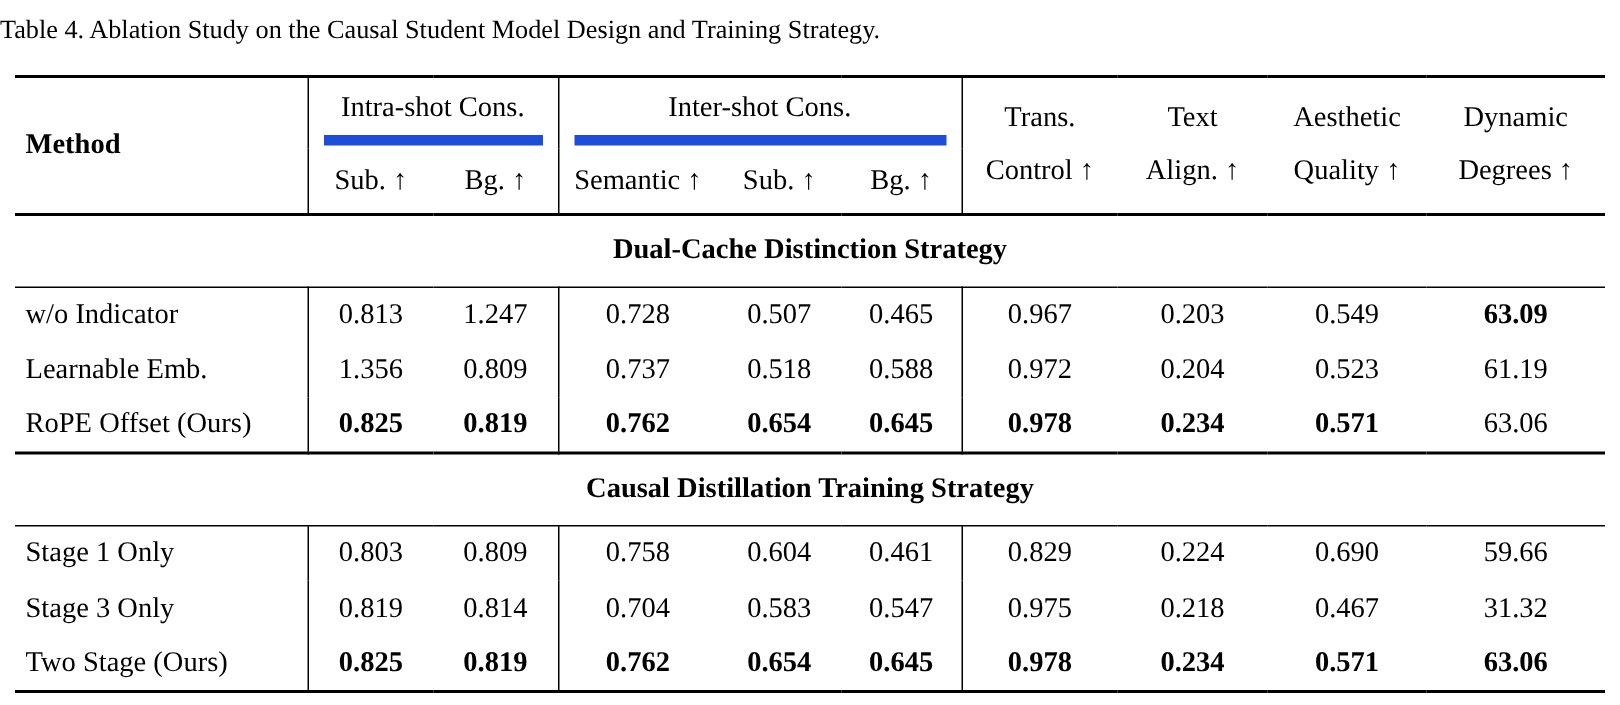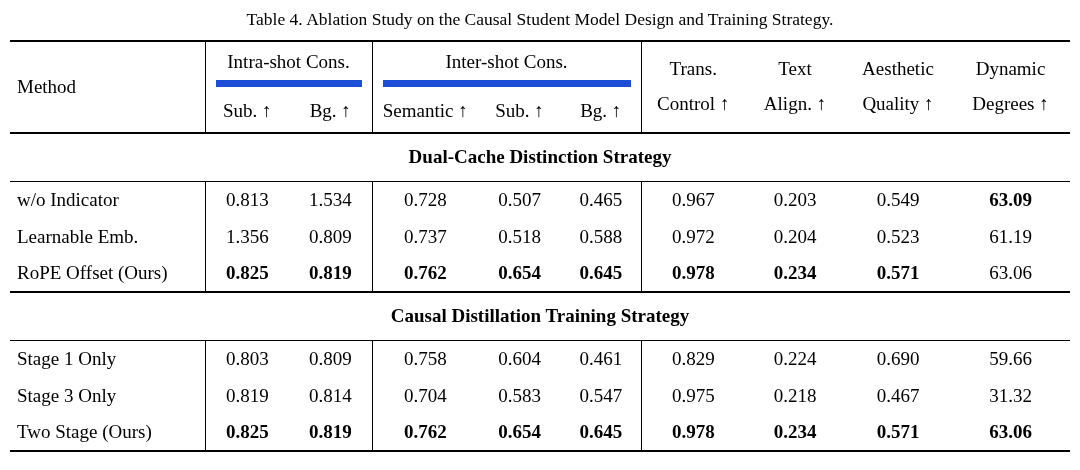--- a/index.html
+++ b/index.html
@@ -5,23 +5,22 @@
   * { box-sizing: border-box; }
   html, body { margin: 0; padding: 0; }
   body {
     width: 1080px; height: 470px;
     background: #ffffff;
     color: #000000;
     font-family: "Liberation Serif", "DejaVu Serif", serif;
     overflow: hidden;
   }
   .caption {
-    height: 40px;
+    height: 50px;
     padding-top: 9px;
-    text-align: center;
     font-size: 17.5px;
     line-height: 1.2;
   }
   table.abl {
     border-collapse: collapse;
     table-layout: fixed;
     width: 1060px;
     margin-left: 10px;
     border-top: 2.5px solid #000;
     border-bottom: 2.5px solid #000;
@@ -35,21 +34,21 @@
     overflow: visible;
   }
   .method {
     text-align: left;
     padding-left: 7px;
     border-right: 1px solid #000;
   }
   .vr { border-right: 1px solid #000; }
   thead tr.h1 { height: 48px; }
   thead tr.h2 { height: 44px; }
-  th.mh { vertical-align: middle; }
+  th.mh { vertical-align: middle; font-weight: bold; }
   th.gh { vertical-align: top; }
   .cmid {
     display: block;
     margin: 0 10px;
     padding: 9px 0 7px 0;
     border-bottom: 7px solid #1d4ed8;
   }
   th.two { vertical-align: middle; line-height: 1.82; }
   th.sub { vertical-align: middle; }
   tr.grow { height: 48px; margin-top: 40px; }
@@ -101,21 +100,21 @@
       <th class="sub vr">Bg. ↑</th>
     </tr>
   </thead>
   <tbody>
     <tr class="grow">
       <td colspan="10">Dual-Cache Distinction Strategy</td>
     </tr>
     <tr class="drow">
       <td class="method">w/o Indicator</td>
       <td>0.813</td>
-      <td class="vr">1.534</td>
+      <td class="vr">1.247</td>
       <td>0.728</td>
       <td>0.507</td>
       <td class="vr">0.465</td>
       <td>0.967</td>
       <td>0.203</td>
       <td>0.549</td>
       <td class="bold">63.09</td>
     </tr>
     <tr class="drow">
       <td class="method">Learnable Emb.</td>

